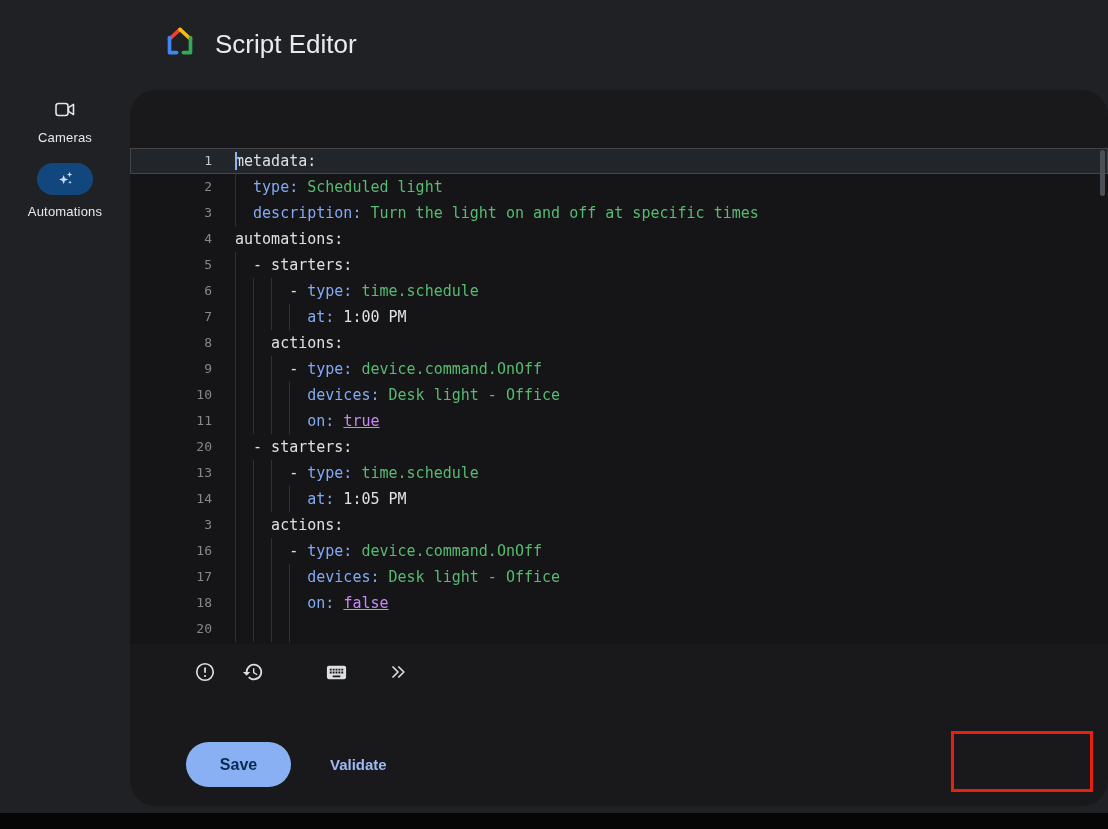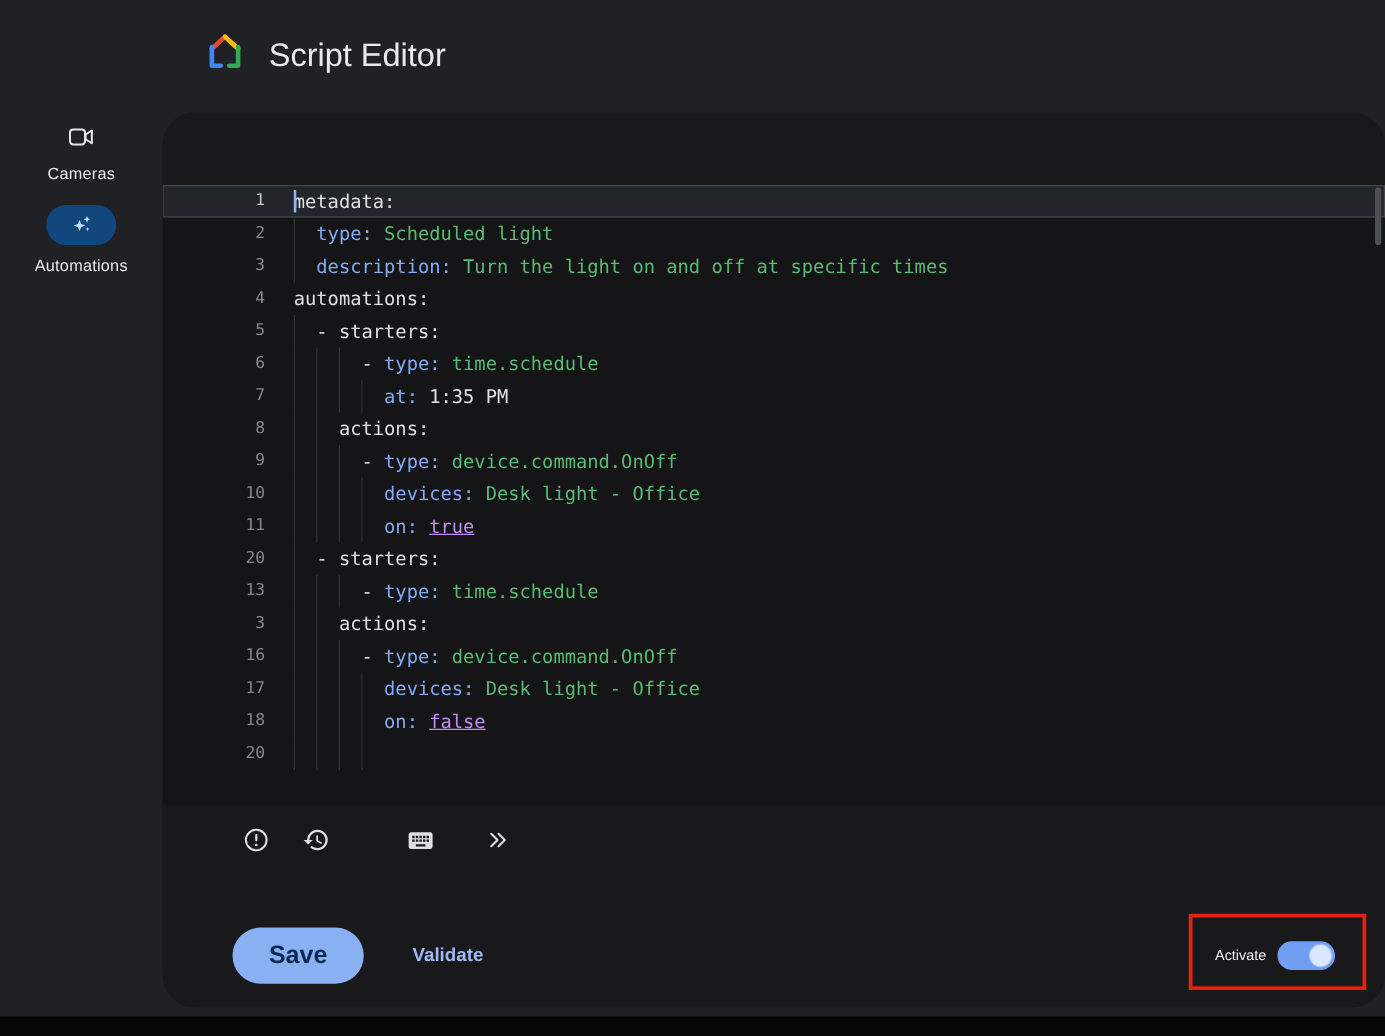--- a/index.html
+++ b/index.html
@@ -47,21 +47,21 @@
   
   .ed-toolbar { position:absolute; left:0; top:568px; height:28px; width:100%; }
   .tool-btn { position:absolute; top:0; width:28px; height:28px; display:flex;
     align-items:center; justify-content:center; cursor:pointer; border-radius:50%; }
   .tool-btn svg { display:block; }
 
   
   .footer-bar { position:absolute; left:0; top:648px; height:52px; width:100%; }
   .save-btn { position:absolute; left:56px; top:4px; width:105px; height:45px;
     border:none; border-radius:23px; background:#89b0f3; color:#0a2a52;
-    font-family:"Liberation Sans", sans-serif; font-size:20px; font-weight:700; cursor:pointer; }
+    font-family:"Liberation Sans", sans-serif; font-size:16px; font-weight:700; cursor:pointer; }
   .validate-btn { position:absolute; left:200px; top:4px; height:45px; line-height:45px;
     border:none; background:transparent; color:#9db9f7;
     font-family:"Liberation Sans", sans-serif; font-size:15px; font-weight:700; cursor:pointer; }
   .activate-group { position:absolute; right:40px; top:4px; height:45px;
     display:flex; align-items:center; gap:9px; }
   .activate-label { font-size:11.5px; color:#eceef0; }
   .toggle { position:relative; width:46px; height:23px; border-radius:12px;
     background:#3c4043; cursor:pointer; }
   .toggle.on { background:#6f9ef2; }
   .toggle-thumb { position:absolute; top:3px; left:3px; width:17px; height:17px;
@@ -113,27 +113,28 @@
   <main class="card">
 
     <div class="editor">
       <div id="editor-lines">
           <div class="code-row active"><span class="gutter-num">1</span><span class="code-content"><i class="cursor"></i><span class="tok-plain">metadata:</span></span></div>
           <div class="code-row"><span class="gutter-num">2</span><span class="code-content"><i class="guide" style="left: 13px;"></i><span class="tok-plain">  </span><span class="tok-key">type:</span><span class="tok-plain"> </span><span class="tok-string">Scheduled light</span></span></div>
           <div class="code-row"><span class="gutter-num">3</span><span class="code-content"><i class="guide" style="left: 13px;"></i><span class="tok-plain">  </span><span class="tok-key">description:</span><span class="tok-plain"> </span><span class="tok-string">Turn the light on and off at specific times</span></span></div>
           <div class="code-row"><span class="gutter-num">4</span><span class="code-content"><span class="tok-plain">automations:</span></span></div>
           <div class="code-row"><span class="gutter-num">5</span><span class="code-content"><i class="guide" style="left: 13px;"></i><span class="tok-plain">  - starters:</span></span></div>
           <div class="code-row"><span class="gutter-num">6</span><span class="code-content"><i class="guide" style="left: 13px;"></i><i class="guide" style="left: 31.07px;"></i><i class="guide" style="left: 49.14px;"></i><span class="tok-plain">      - </span><span class="tok-key">type:</span><span class="tok-plain"> </span><span class="tok-string">time.schedule</span></span></div>
-          <div class="code-row"><span class="gutter-num">7</span><span class="code-content"><i class="guide" style="left: 13px;"></i><i class="guide" style="left: 31.07px;"></i><i class="guide" style="left: 49.14px;"></i><i class="guide" style="left: 67.21px;"></i><span class="tok-plain">        </span><span class="tok-key">at:</span><span class="tok-plain"> 1:35 PM</span></span></div>
+          <div class="code-row"><span class="gutter-num">7</span><span class="code-content"><i class="guide" style="left: 13px;"></i><i class="guide" style="left: 31.07px;"></i><i class="guide" style="left: 49.14px;"></i><i class="guide" style="left: 67.21px;"></i><span class="tok-plain">        </span><span class="tok-key">at:</span><span class="tok-plain"> 1:00 PM</span></span></div>
           <div class="code-row"><span class="gutter-num">8</span><span class="code-content"><i class="guide" style="left: 13px;"></i><i class="guide" style="left: 31.07px;"></i><span class="tok-plain">    actions:</span></span></div>
           <div class="code-row"><span class="gutter-num">9</span><span class="code-content"><i class="guide" style="left: 13px;"></i><i class="guide" style="left: 31.07px;"></i><i class="guide" style="left: 49.14px;"></i><span class="tok-plain">      - </span><span class="tok-key">type:</span><span class="tok-plain"> </span><span class="tok-string">device.command.OnOff</span></span></div>
           <div class="code-row"><span class="gutter-num">10</span><span class="code-content"><i class="guide" style="left: 13px;"></i><i class="guide" style="left: 31.07px;"></i><i class="guide" style="left: 49.14px;"></i><i class="guide" style="left: 67.21px;"></i><span class="tok-plain">        </span><span class="tok-key">devices:</span><span class="tok-plain"> </span><span class="tok-string">Desk light - Office</span></span></div>
           <div class="code-row"><span class="gutter-num">11</span><span class="code-content"><i class="guide" style="left: 13px;"></i><i class="guide" style="left: 31.07px;"></i><i class="guide" style="left: 49.14px;"></i><i class="guide" style="left: 67.21px;"></i><span class="tok-plain">        </span><span class="tok-key">on:</span><span class="tok-plain"> </span><span class="tok-boolean">true</span></span></div>
           <div class="code-row"><span class="gutter-num">20</span><span class="code-content"><i class="guide" style="left: 13px;"></i><span class="tok-plain">  - starters:</span></span></div>
           <div class="code-row"><span class="gutter-num">13</span><span class="code-content"><i class="guide" style="left: 13px;"></i><i class="guide" style="left: 31.07px;"></i><i class="guide" style="left: 49.14px;"></i><span class="tok-plain">      - </span><span class="tok-key">type:</span><span class="tok-plain"> </span><span class="tok-string">time.schedule</span></span></div>
+          <div class="code-row"><span class="gutter-num">14</span><span class="code-content"><i class="guide" style="left: 13px;"></i><i class="guide" style="left: 31.07px;"></i><i class="guide" style="left: 49.14px;"></i><i class="guide" style="left: 67.21px;"></i><span class="tok-plain">        </span><span class="tok-key">at:</span><span class="tok-plain"> 1:05 PM</span></span></div>
           <div class="code-row"><span class="gutter-num">3</span><span class="code-content"><i class="guide" style="left: 13px;"></i><i class="guide" style="left: 31.07px;"></i><span class="tok-plain">    actions:</span></span></div>
           <div class="code-row"><span class="gutter-num">16</span><span class="code-content"><i class="guide" style="left: 13px;"></i><i class="guide" style="left: 31.07px;"></i><i class="guide" style="left: 49.14px;"></i><span class="tok-plain">      - </span><span class="tok-key">type:</span><span class="tok-plain"> </span><span class="tok-string">device.command.OnOff</span></span></div>
           <div class="code-row"><span class="gutter-num">17</span><span class="code-content"><i class="guide" style="left: 13px;"></i><i class="guide" style="left: 31.07px;"></i><i class="guide" style="left: 49.14px;"></i><i class="guide" style="left: 67.21px;"></i><span class="tok-plain">        </span><span class="tok-key">devices:</span><span class="tok-plain"> </span><span class="tok-string">Desk light - Office</span></span></div>
           <div class="code-row"><span class="gutter-num">18</span><span class="code-content"><i class="guide" style="left: 13px;"></i><i class="guide" style="left: 31.07px;"></i><i class="guide" style="left: 49.14px;"></i><i class="guide" style="left: 67.21px;"></i><span class="tok-plain">        </span><span class="tok-key">on:</span><span class="tok-plain"> </span><span class="tok-boolean">false</span></span></div>
           <div class="code-row"><span class="gutter-num">20</span><span class="code-content"><i class="guide" style="left: 13px;"></i><i class="guide" style="left: 31.07px;"></i><i class="guide" style="left: 49.14px;"></i><i class="guide" style="left: 67.21px;"></i></span></div>
         </div>
       <div class="scroll-thumb"></div>
     </div>
 
     <div class="ed-toolbar">
@@ -158,26 +159,20 @@
         <svg width="20" height="20" viewBox="0 0 24 24" fill="none">
           <path d="M6 6 L12 12 L6 18" stroke="#dce0e3" stroke-width="2" stroke-linecap="round" stroke-linejoin="round"></path>
           <path d="M13 6 L19 12 L13 18" stroke="#dce0e3" stroke-width="2" stroke-linecap="round" stroke-linejoin="round"></path>
         </svg>
       </span>
     </div>
 
     <div class="footer-bar">
       <button class="save-btn">Save</button>
       <button class="validate-btn">Validate</button>
-      <div class="activate-group">
-        <span class="activate-label">Activate</span>
-        <div class="toggle on" id="activate-toggle">
-          <div class="toggle-thumb"></div>
-        </div>
-      </div>
     </div>
 
   </main>
 
   <div class="annotation-box"></div>
 
   <div class="window-edge"></div>
 
 </div>
 

